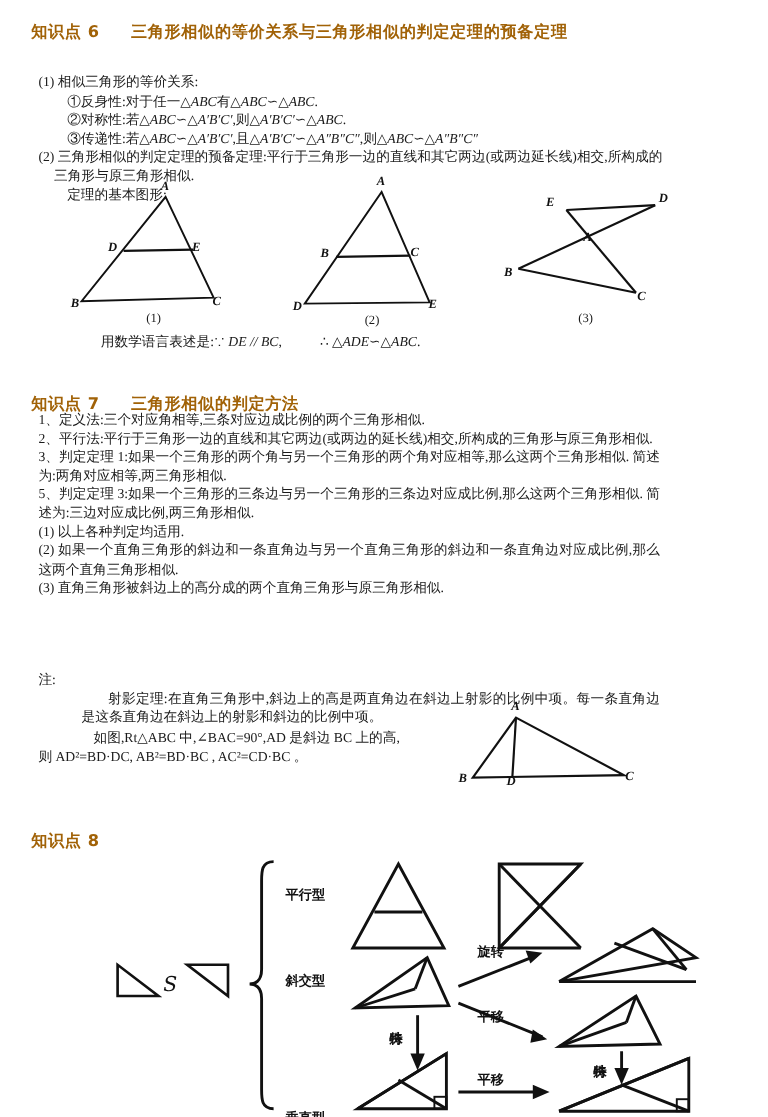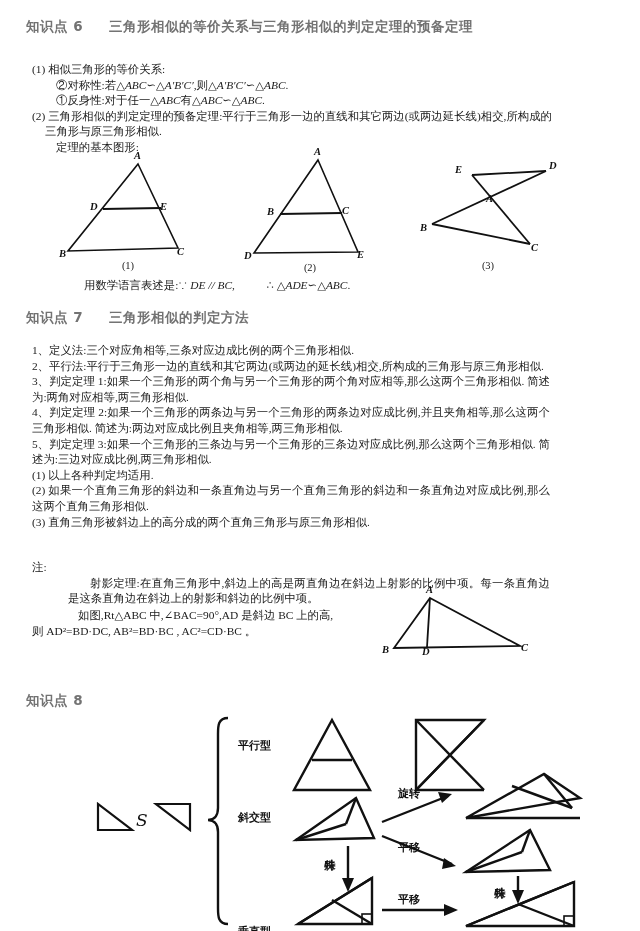--- a/index.html
+++ b/index.html
@@ -7,21 +7,21 @@
     width:640px; height:931px;
     background:#ffffff;
     font-family:"Liberation Serif", "DejaVu Serif", serif;
     color:#1a1a1a;
     overflow:hidden;
     position:relative;
   }
   .page{position:relative;width:640px;height:931px;}
 
   .kp-head{
-    color:#737373;
+    color:#a16207;
     font-size:13.5px;
     font-weight:700;
     letter-spacing:.5px;
     font-family:"DejaVu Sans","Liberation Sans",sans-serif;
     display:flex;
     align-items:baseline;
   }
   .kp-head .kp-label{margin-right:26px;white-space:nowrap;}
   .kp-head .kp-title{white-space:nowrap;}
 
@@ -36,21 +36,21 @@
   .hang{margin-left:10px; padding-left:13px; text-indent:-13px;}
   .bold{font-weight:700;}
   .mth{font-style:italic;font-family:"Liberation Serif","DejaVu Serif",serif;}
   .nm{font-style:normal;}
 
   .sec1{position:absolute;left:26px;top:18px;}
   .blk1{position:absolute;left:22px;top:62px;width:530px;}
   .figrow1{position:absolute;left:60px;top:152px;width:560px;height:128px;}
   .mathline{position:absolute;left:84px;top:278px;}
 
-  .sec2{position:absolute;left:26px;top:309px;}
+  .sec2{position:absolute;left:26px;top:328px;}
   .blk2{position:absolute;left:22px;top:343px;width:528px;}
   .blk3{position:absolute;left:22px;top:560px;width:528px;}
   .rtfig{position:absolute;left:390px;top:588px;}
   .formulas{position:absolute;left:22px;top:608px;width:360px;}
 
   .sec3{position:absolute;left:26px;top:692px;}
   .figpanel{position:absolute;left:60px;top:712px;width:580px;height:219px;}
 
   .figcap{
     text-align:center;font-size:10.5px;
@@ -77,27 +77,30 @@
 
   <div class="sec1 kp-head">
     <span class="kp-label">知识点 6</span>
     <span class="kp-title">三角形相似的等价关系与三角形相似的判定定理的预备定理</span>
   </div>
 
   <div class="blk1 body-txt">
     <div class="ind0">(1) 相似三角形的等价关系:</div>
 
     <div class="ind2">
+      <span>①反身性:对于任一</span><span class="mth">△ABC</span><span>有</span><span class="mth">△ABC</span><span class="nm">∽</span><span class="mth">△ABC</span><span>.</span>
+    </div>
+
+    <div class="ind2">
       <span>②对称性:若</span><span class="mth">△ABC</span><span class="nm">∽</span><span class="mth">△A′B′C′</span><span>,则</span><span class="mth">△A′B′C′</span><span class="nm">∽</span><span class="mth">△ABC</span><span>.</span>
     </div>
 
     <div class="ind2">
-      <span>①反身性:对于任一</span><span class="mth">△ABC</span><span>有</span><span class="mth">△ABC</span><span class="nm">∽</span><span class="mth">△ABC</span><span>.</span>
-    </div>
-
+      <span>③传递性:若</span><span class="mth">△ABC</span><span class="nm">∽</span><span class="mth">△A′B′C′</span><span>,且</span><span class="mth">△A′B′C′</span><span class="nm">∽</span><span class="mth">△A″B″C″</span><span>,则</span><span class="mth">△ABC</span><span class="nm">∽</span><span class="mth">△A″B″C″</span>
+    </div>
 
     <div class="hang">(2) 三角形相似的判定定理的预备定理:平行于三角形一边的直线和其它两边(或两边延长线)相交,所构成的三角形与原三角形相似.</div>
     <div class="ind2">定理的基本图形:</div>
   </div>
 
   <div class="figrow1">
 
     <div class="fig-wrap" style="left:0px;top:0px;width:180px;height:128px;">
       <svg width="180" height="108" viewBox="0 0 180 108">
         <polygon points="78,12 118,96 8,99" fill="none" stroke="#111" stroke-width="1.6"></polygon>
@@ -150,21 +153,20 @@
 
   <div class="sec2 kp-head">
     <span class="kp-label">知识点 7</span>
     <span class="kp-title">三角形相似的判定方法</span>
   </div>
 
   <div class="blk2 body-txt">
     <div class="ind1">1、定义法:三个对应角相等,三条对应边成比例的两个三角形相似.</div>
     <div class="ind1">2、平行法:平行于三角形一边的直线和其它两边(或两边的延长线)相交,所构成的三角形与原三角形相似.</div>
     <div class="ind1">3、判定定理 1:如果一个三角形的两个角与另一个三角形的两个角对应相等,那么这两个三角形相似. 简述为:两角对应相等,两三角形相似.</div>
-    <div class="ind1">4、判定定理 2:如果一个三角形的两条边与另一个三角形的两条边对应成比例,并且夹角相等,那么这两个三角形相似. 简述为:两边对应成比例且夹角相等,两三角形相似.</div>
     <div class="ind1">5、判定定理 3:如果一个三角形的三条边与另一个三角形的三条边对应成比例,那么这两个三角形相似. 简述为:三边对应成比例,两三角形相似.</div>
     <div class="ind1">(1) 以上各种判定均适用.</div>
     <div class="ind1">(2) 如果一个直角三角形的斜边和一条直角边与另一个直角三角形的斜边和一条直角边对应成比例,那么这两个直角三角形相似.</div>
     <div class="ind1">(3) 直角三角形被斜边上的高分成的两个直角三角形与原三角形相似.</div>
   </div>
 
   <div class="blk3 body-txt">
     <div class="ind1">注:</div>
     <div class="ind2" style="text-indent:22px;margin-left:46px;">射影定理:在直角三角形中,斜边上的高是两直角边在斜边上射影的比例中项。每一条直角边是这条直角边在斜边上的射影和斜边的比例中项。</div>
   </div>

